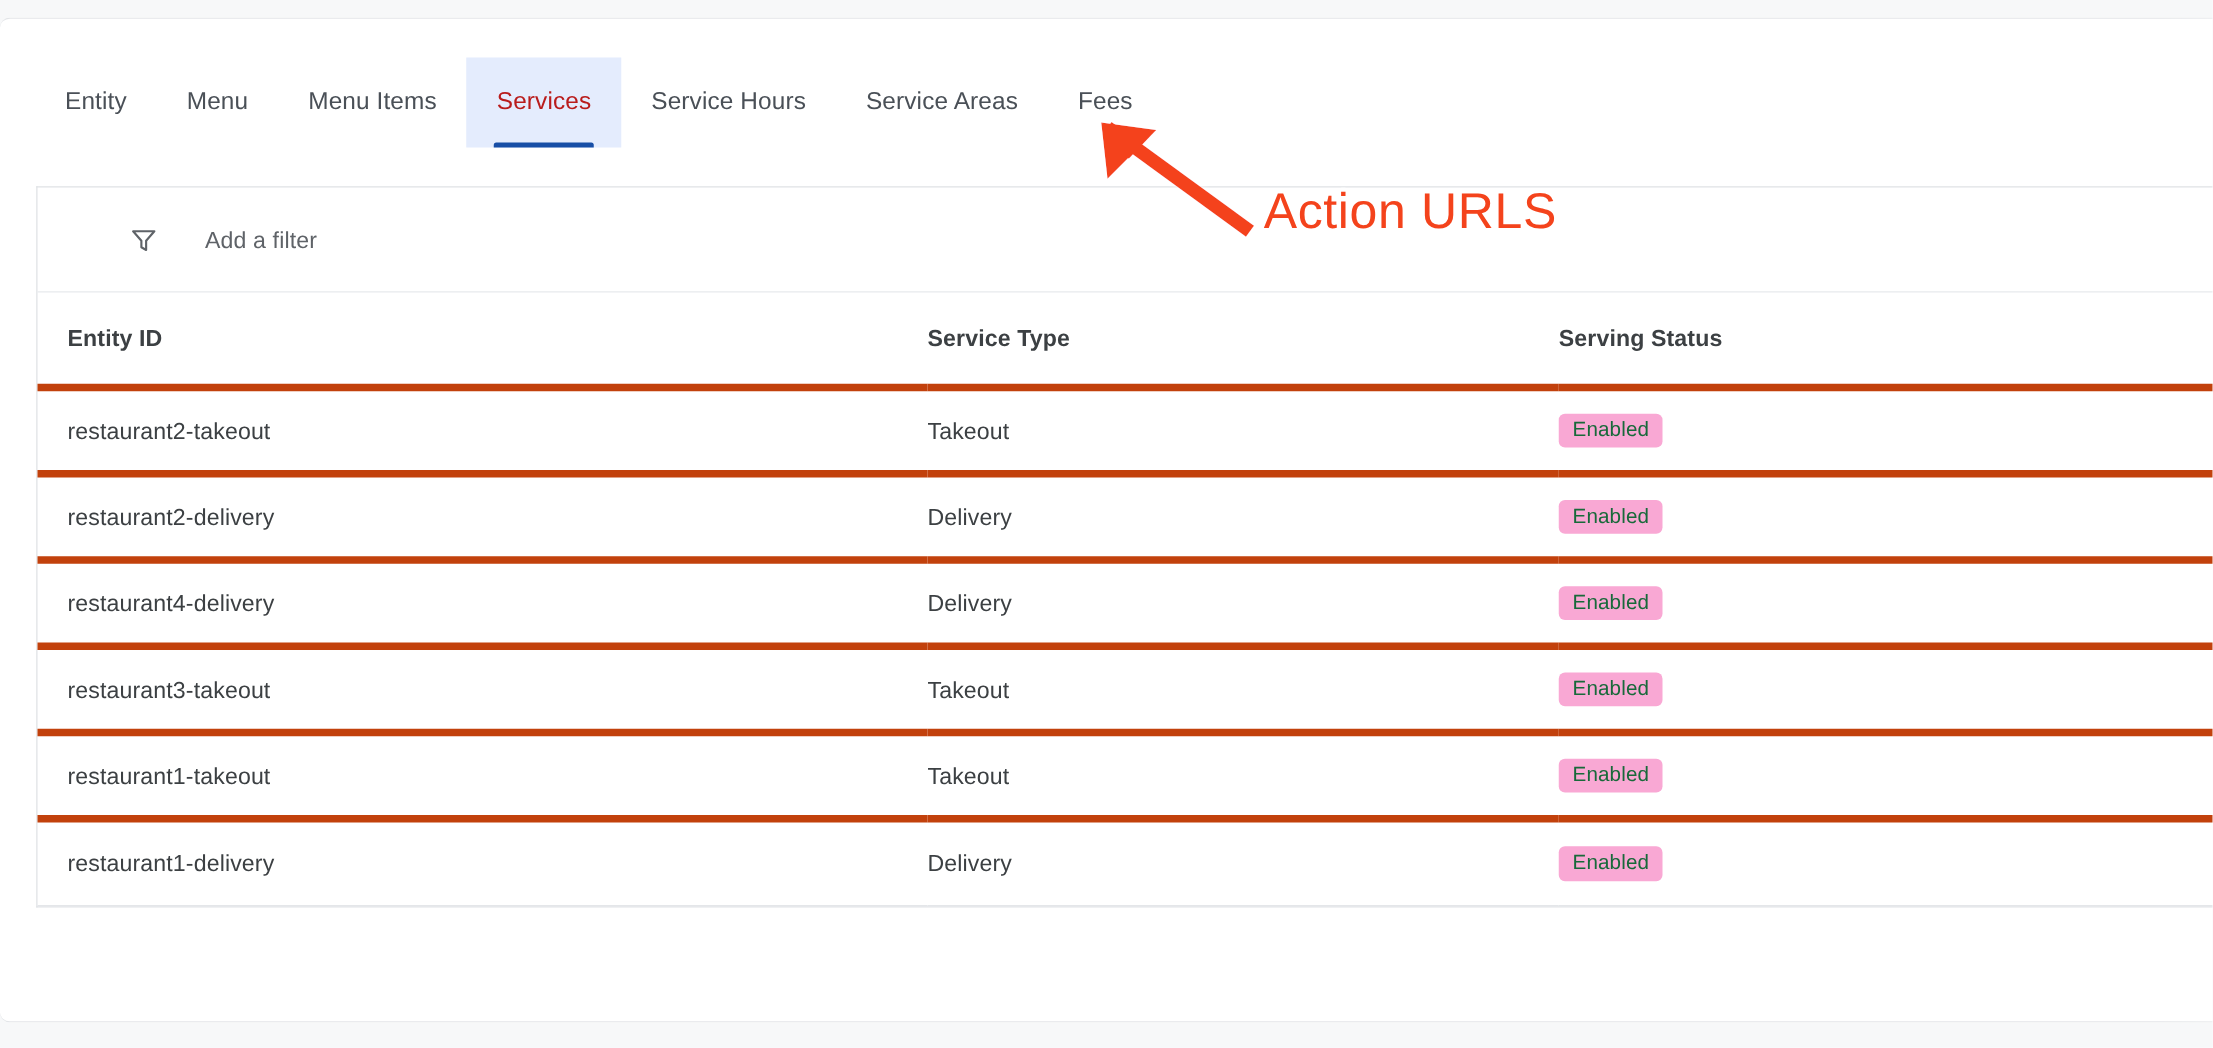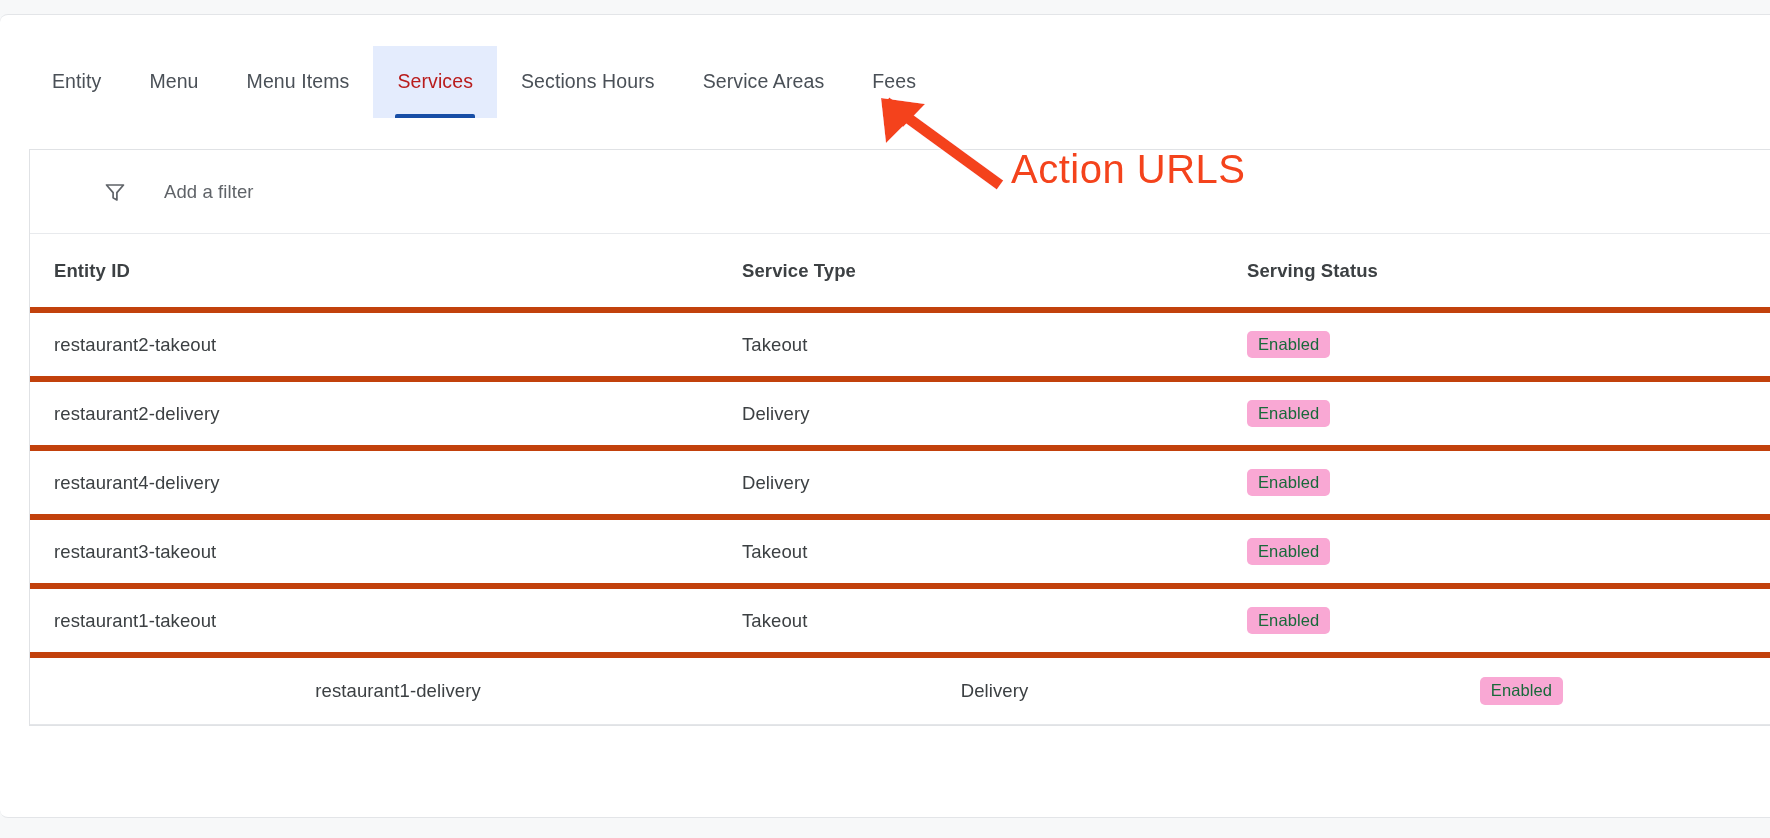--- a/index.html
+++ b/index.html
@@ -123,21 +123,21 @@
     color: #3c4043;
     letter-spacing: .1px;
   }
   table.grid td {
     height: 69px;
     font-size: 18.5px;
     font-weight: 400;
     color: #3c4043;
     letter-spacing: .1px;
   }
-  table.grid tbody tr:last-child td { border-bottom: 1px solid #e4e6e9; text-align: center; }
+  table.grid tbody tr:last-child td { border-bottom: 1px solid #e4e6e9; }
 
   .col-entity  { width: 712px; padding-left: 24px !important; }
   .col-service { width: 505px; }
   .col-status  { width: auto; }
 
   .badge {
     display: inline-block;
     padding: 5px 11px 6px;
     border-radius: 5px;
     font-size: 16.5px;
@@ -175,21 +175,21 @@
 
 <div id="root">
 
   <div class="card">
 
     <div class="tabbar" id="tabbar">
         <div class="tab">Entity</div>
         <div class="tab">Menu</div>
         <div class="tab">Menu Items</div>
         <div class="tab active">Services</div>
-        <div class="tab">Sections Hours</div>
+        <div class="tab">Service Hours</div>
         <div class="tab">Service Areas</div>
         <div class="tab">Fees</div>
       </div>
 
     <div class="table-wrap">
 
       <div class="filter-row">
         <span class="filter-icon">
           <svg width="24" height="24" viewBox="0 0 24 24" fill="none" aria-hidden="true">
             <path d="M3.5 5h17l-6.6 7.6V20l-3.8-2.2v-5.2L3.5 5z" stroke="#5f6368" stroke-width="1.7" stroke-linejoin="round" fill="none"></path>

